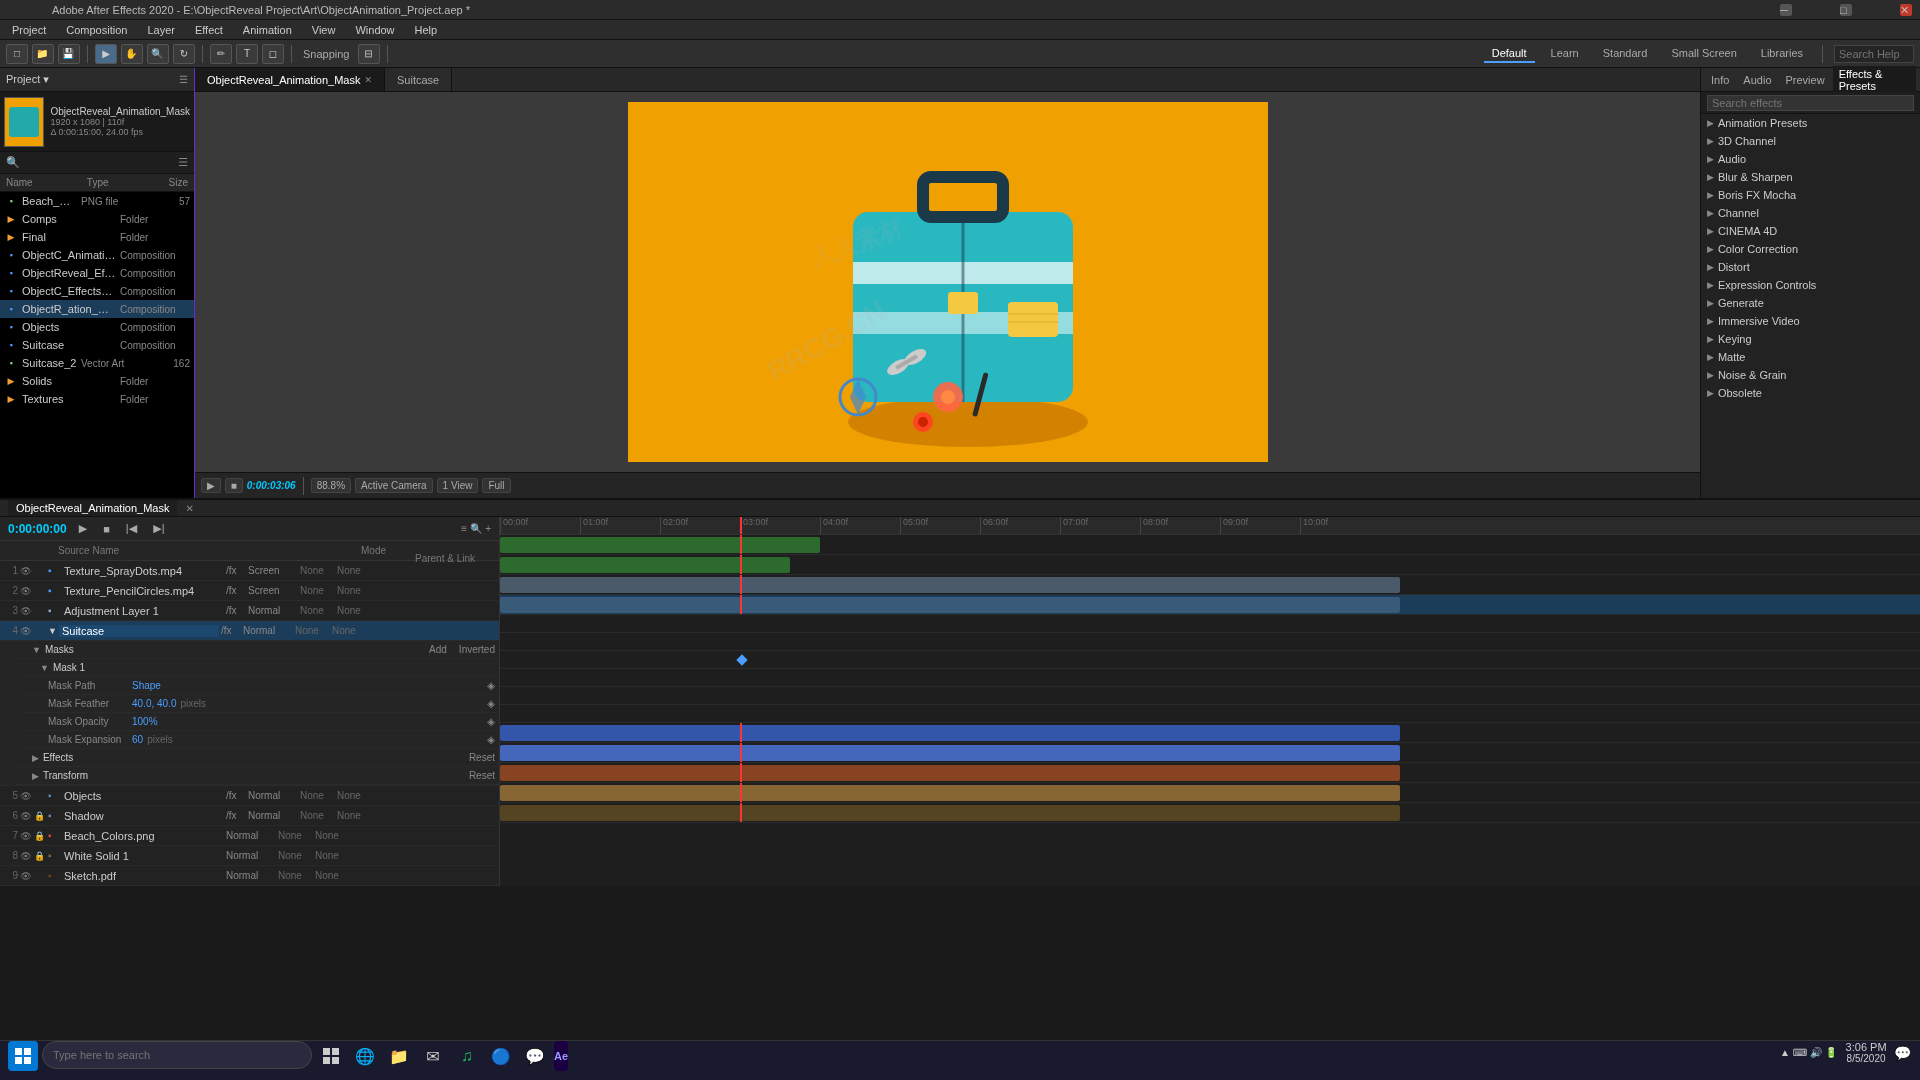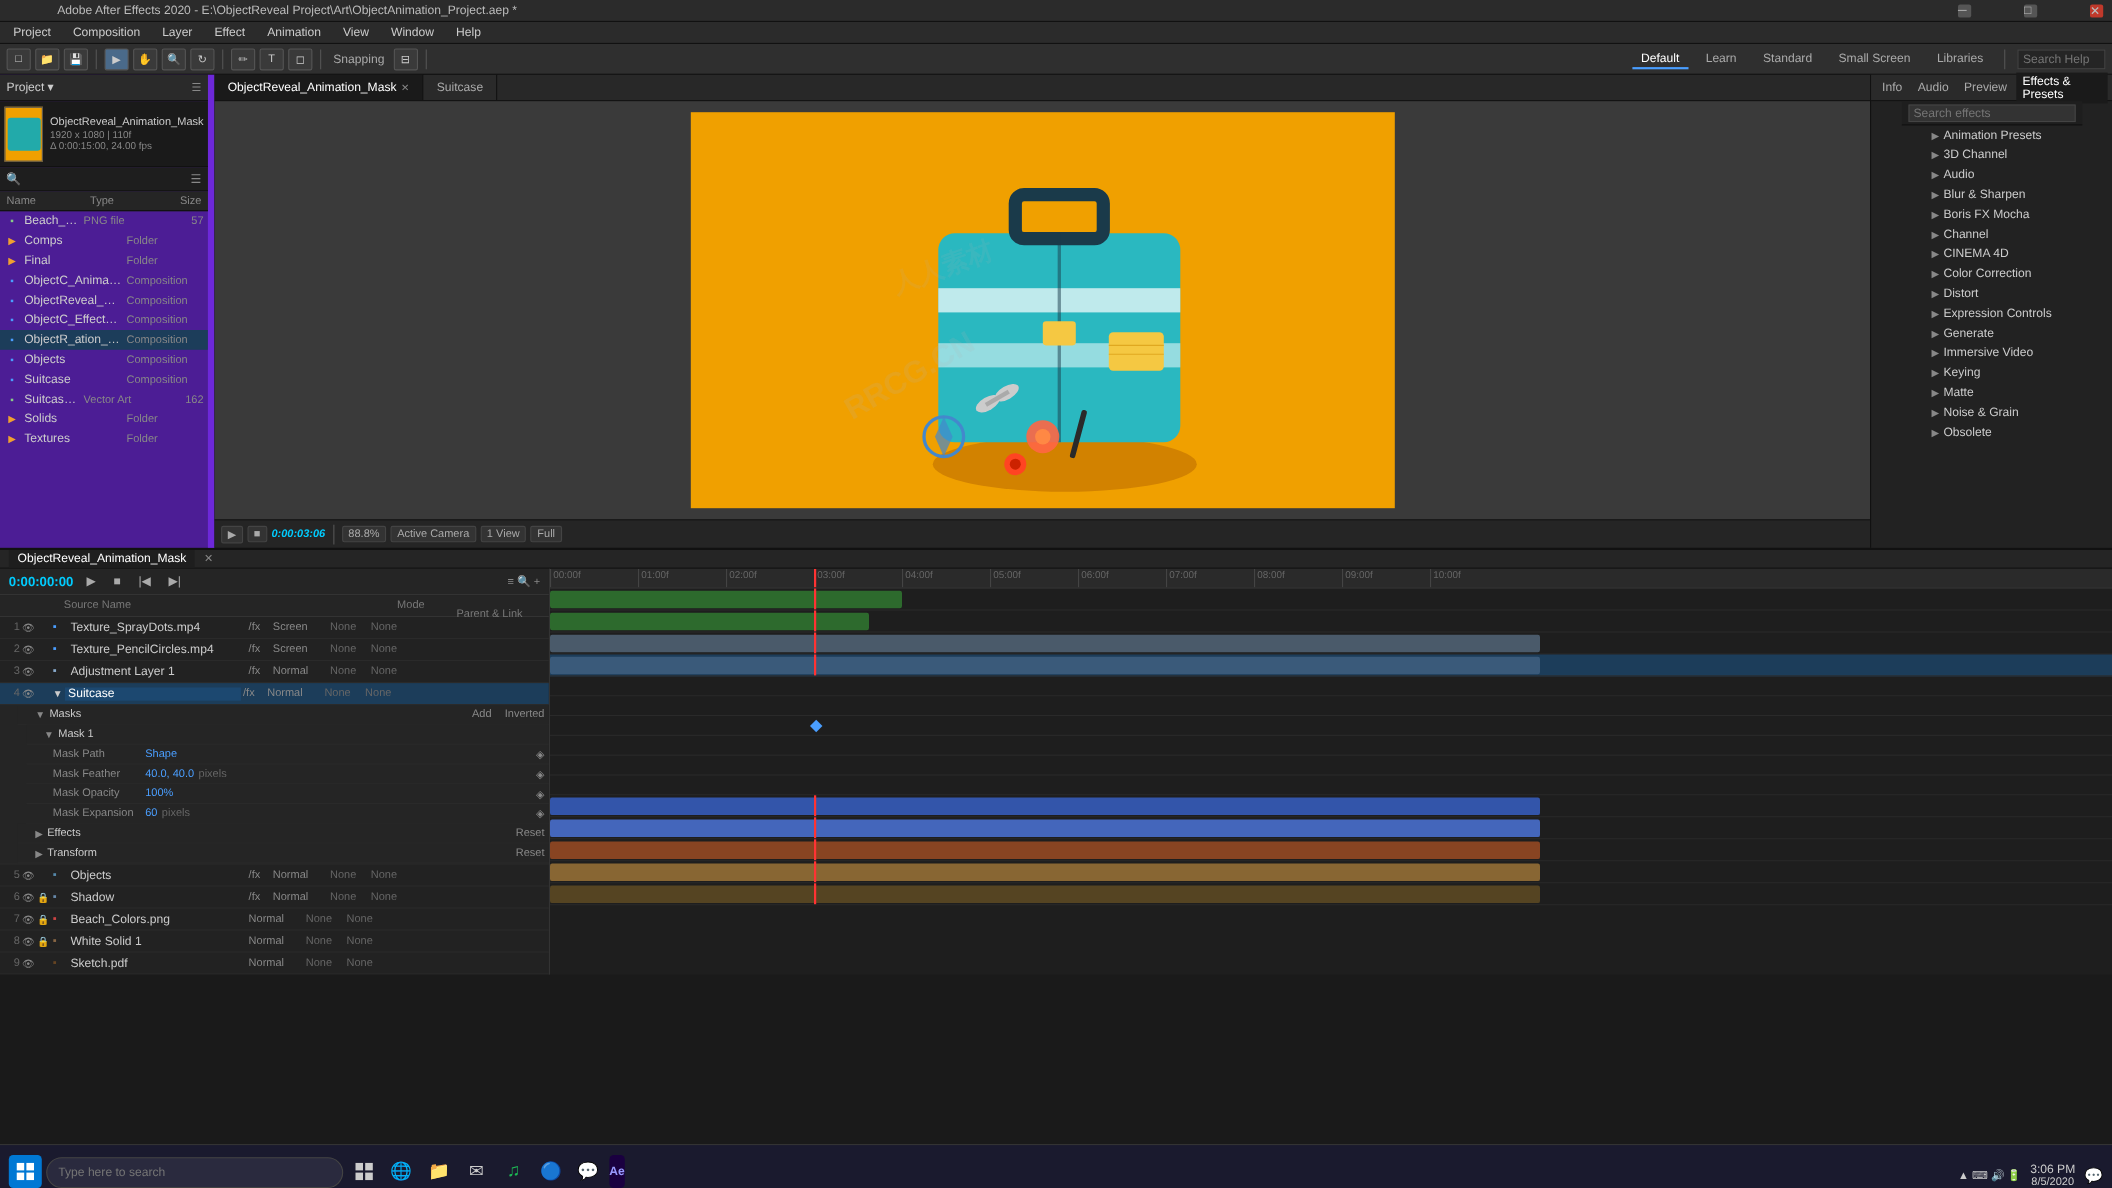--- a/index.html
+++ b/index.html
@@ -106,22 +106,22 @@
       padding: 2px 8px;
       cursor: pointer;
       border-bottom: 2px solid transparent;
     }
     .ws-tab.active { color: #fff; border-bottom: 2px solid #4a9eff; }
 
     
     #left-panel {
       width: 195px;
       min-width: 195px;
-      background: #4c1d95;
-      border-right: 6px solid #6d28d9;
+      background: #000000;
+      border-right: 1px solid #6d28d9;
       display: flex;
       flex-direction: column;
     }
     #left-panel-header {
       height: 24px;
       background: #2a2a2a;
       display: flex;
       align-items: center;
       padding: 0 6px;
       border-bottom: 1px solid #111;
@@ -249,21 +249,20 @@
     .vc-label { font-size: 10px; color: #999; font-style: italic; }
 
     
     #right-panel {
       width: 220px;
       min-width: 220px;
       background: #222;
       border-left: 1px solid #111;
       display: flex;
       flex-direction: column;
-      align-items: center;
     }
     #right-panel-tabs {
       height: 24px;
       background: #2a2a2a;
       display: flex;
       align-items: center;
       padding: 0 4px;
       gap: 2px;
       border-bottom: 1px solid #111;
     }
@@ -497,21 +496,21 @@
 
     
     #taskbar {
       position: absolute;
       bottom: 0;
       left: 0;
       width: 1920px;
       height: 40px;
       background: #1a1a2e;
       display: flex;
-      align-items: flex-end;
+      align-items: flex-start;
       padding: 0 8px;
       gap: 4px;
       border-top: 1px solid #333;
       z-index: 100;
     }
     .taskbar-start {
       width: 30px; height: 30px;
       background: #0078d4;
       border-radius: 4px;
       display: flex; align-items: center; justify-content: center;

